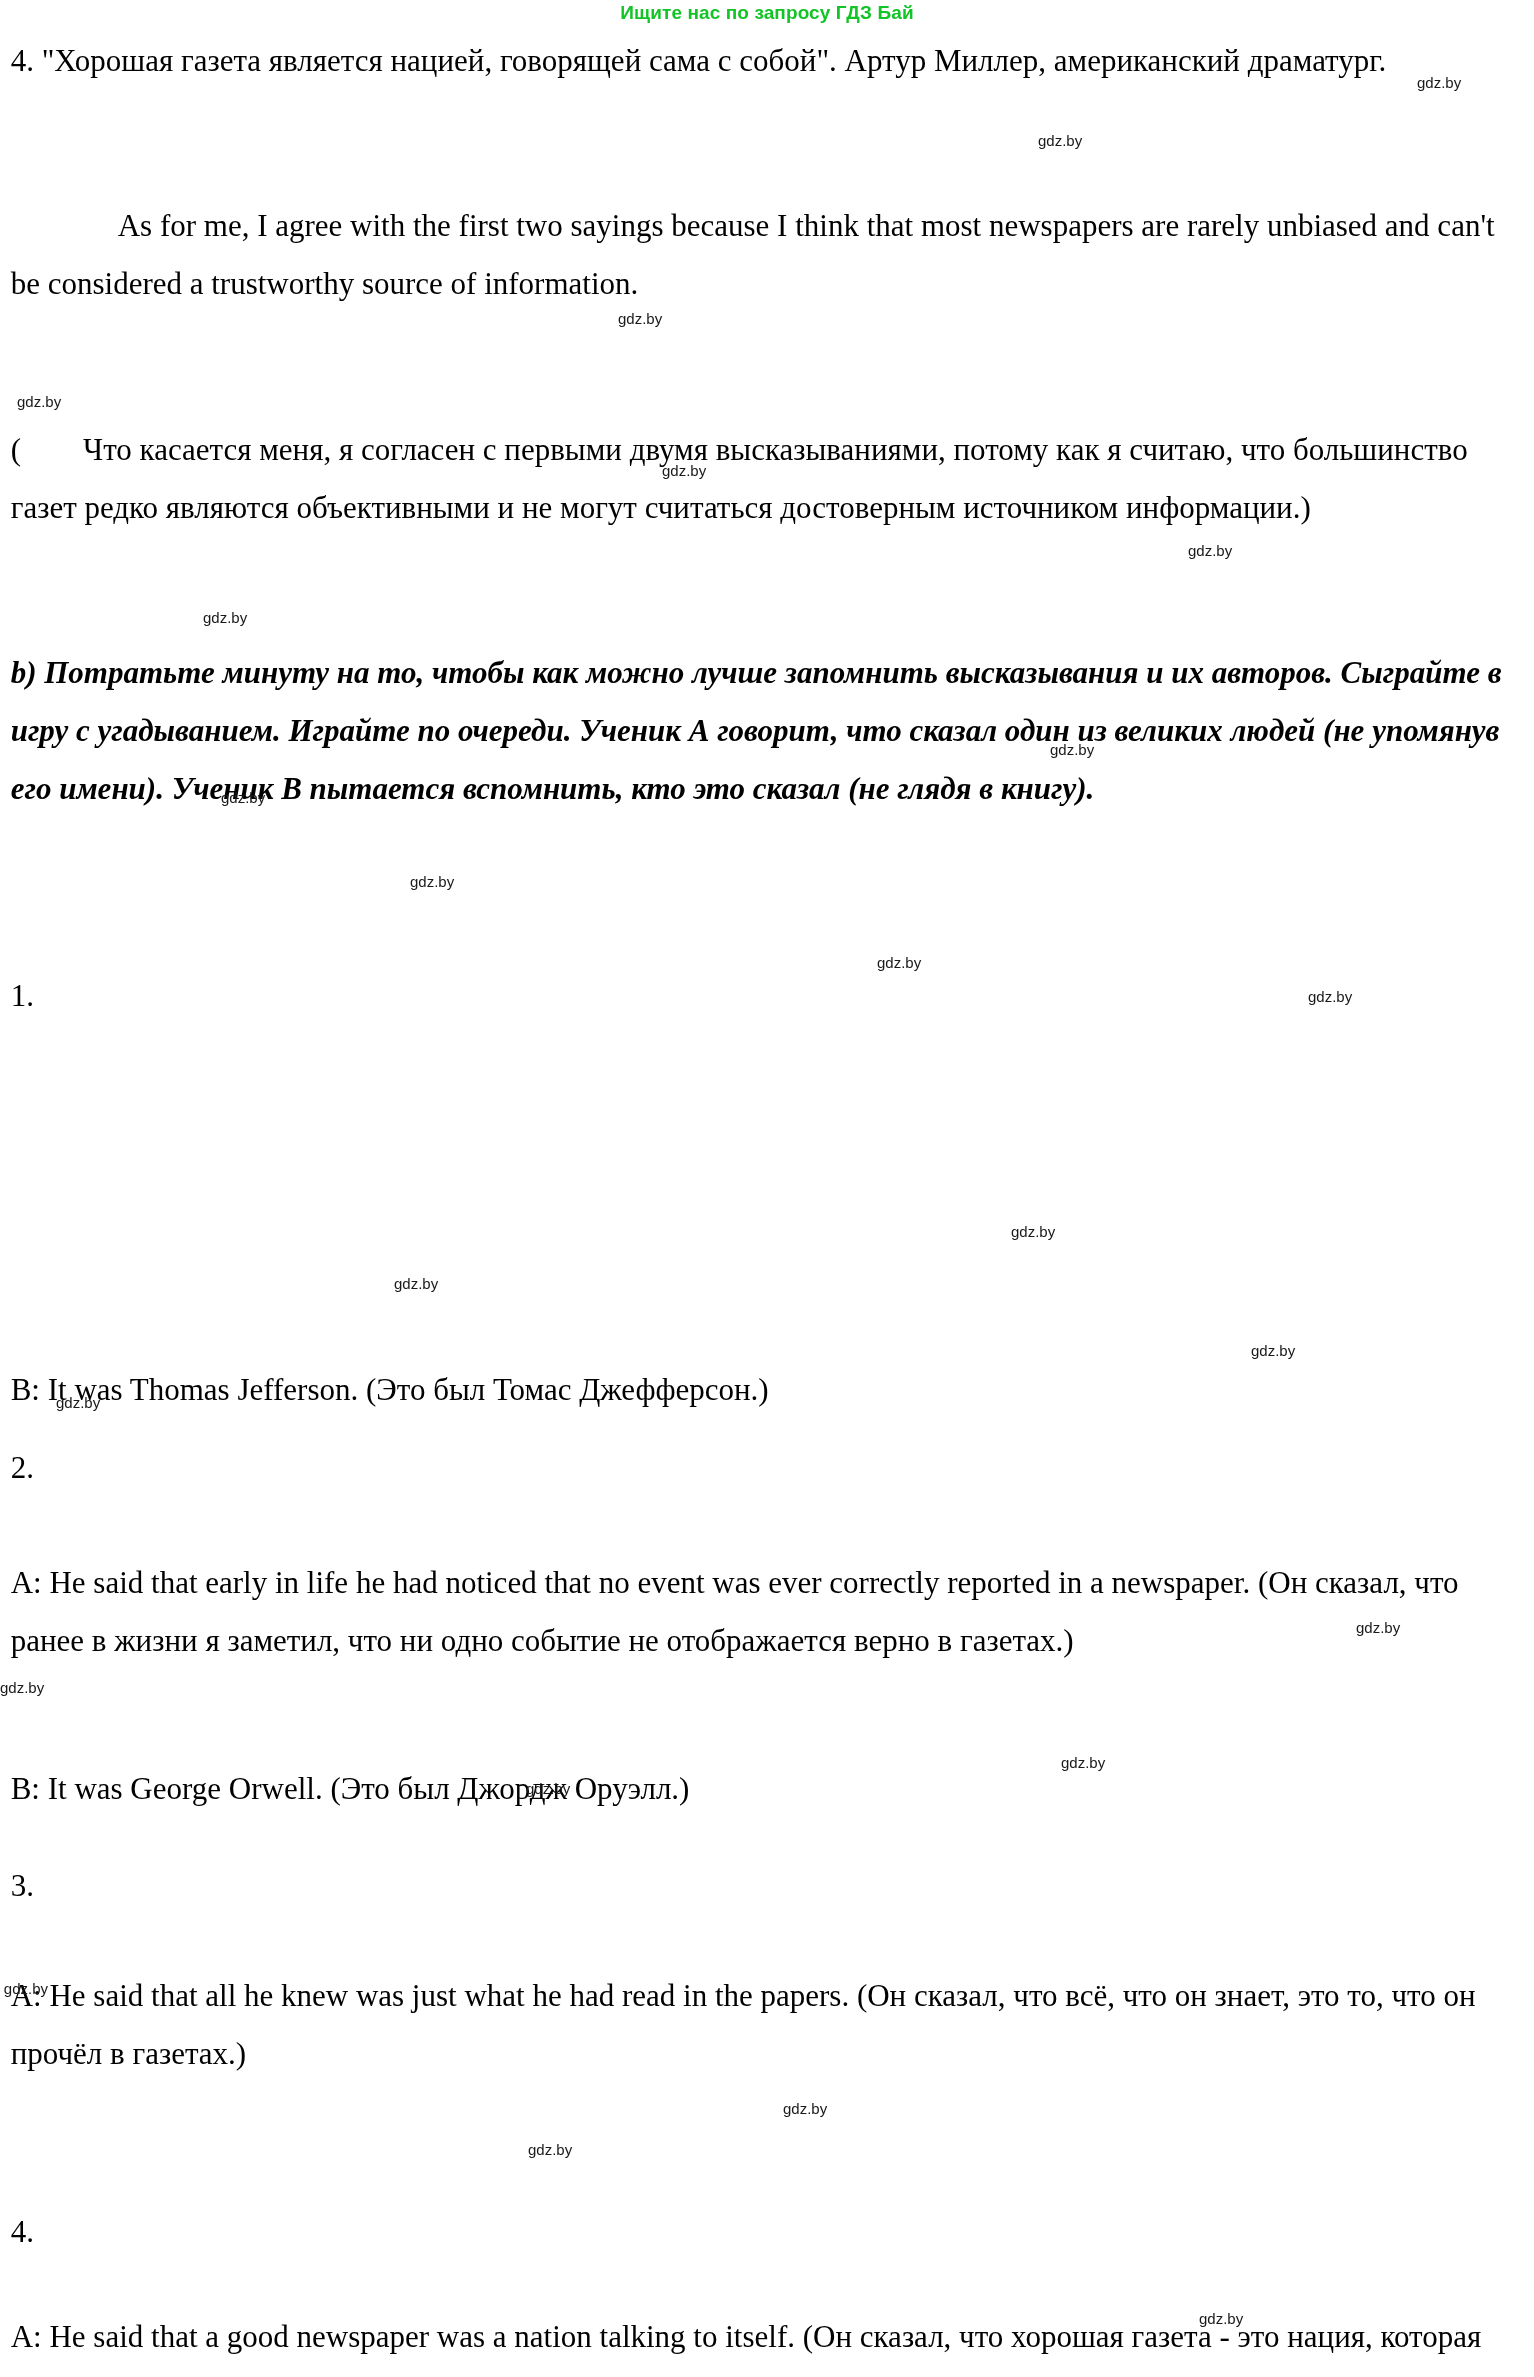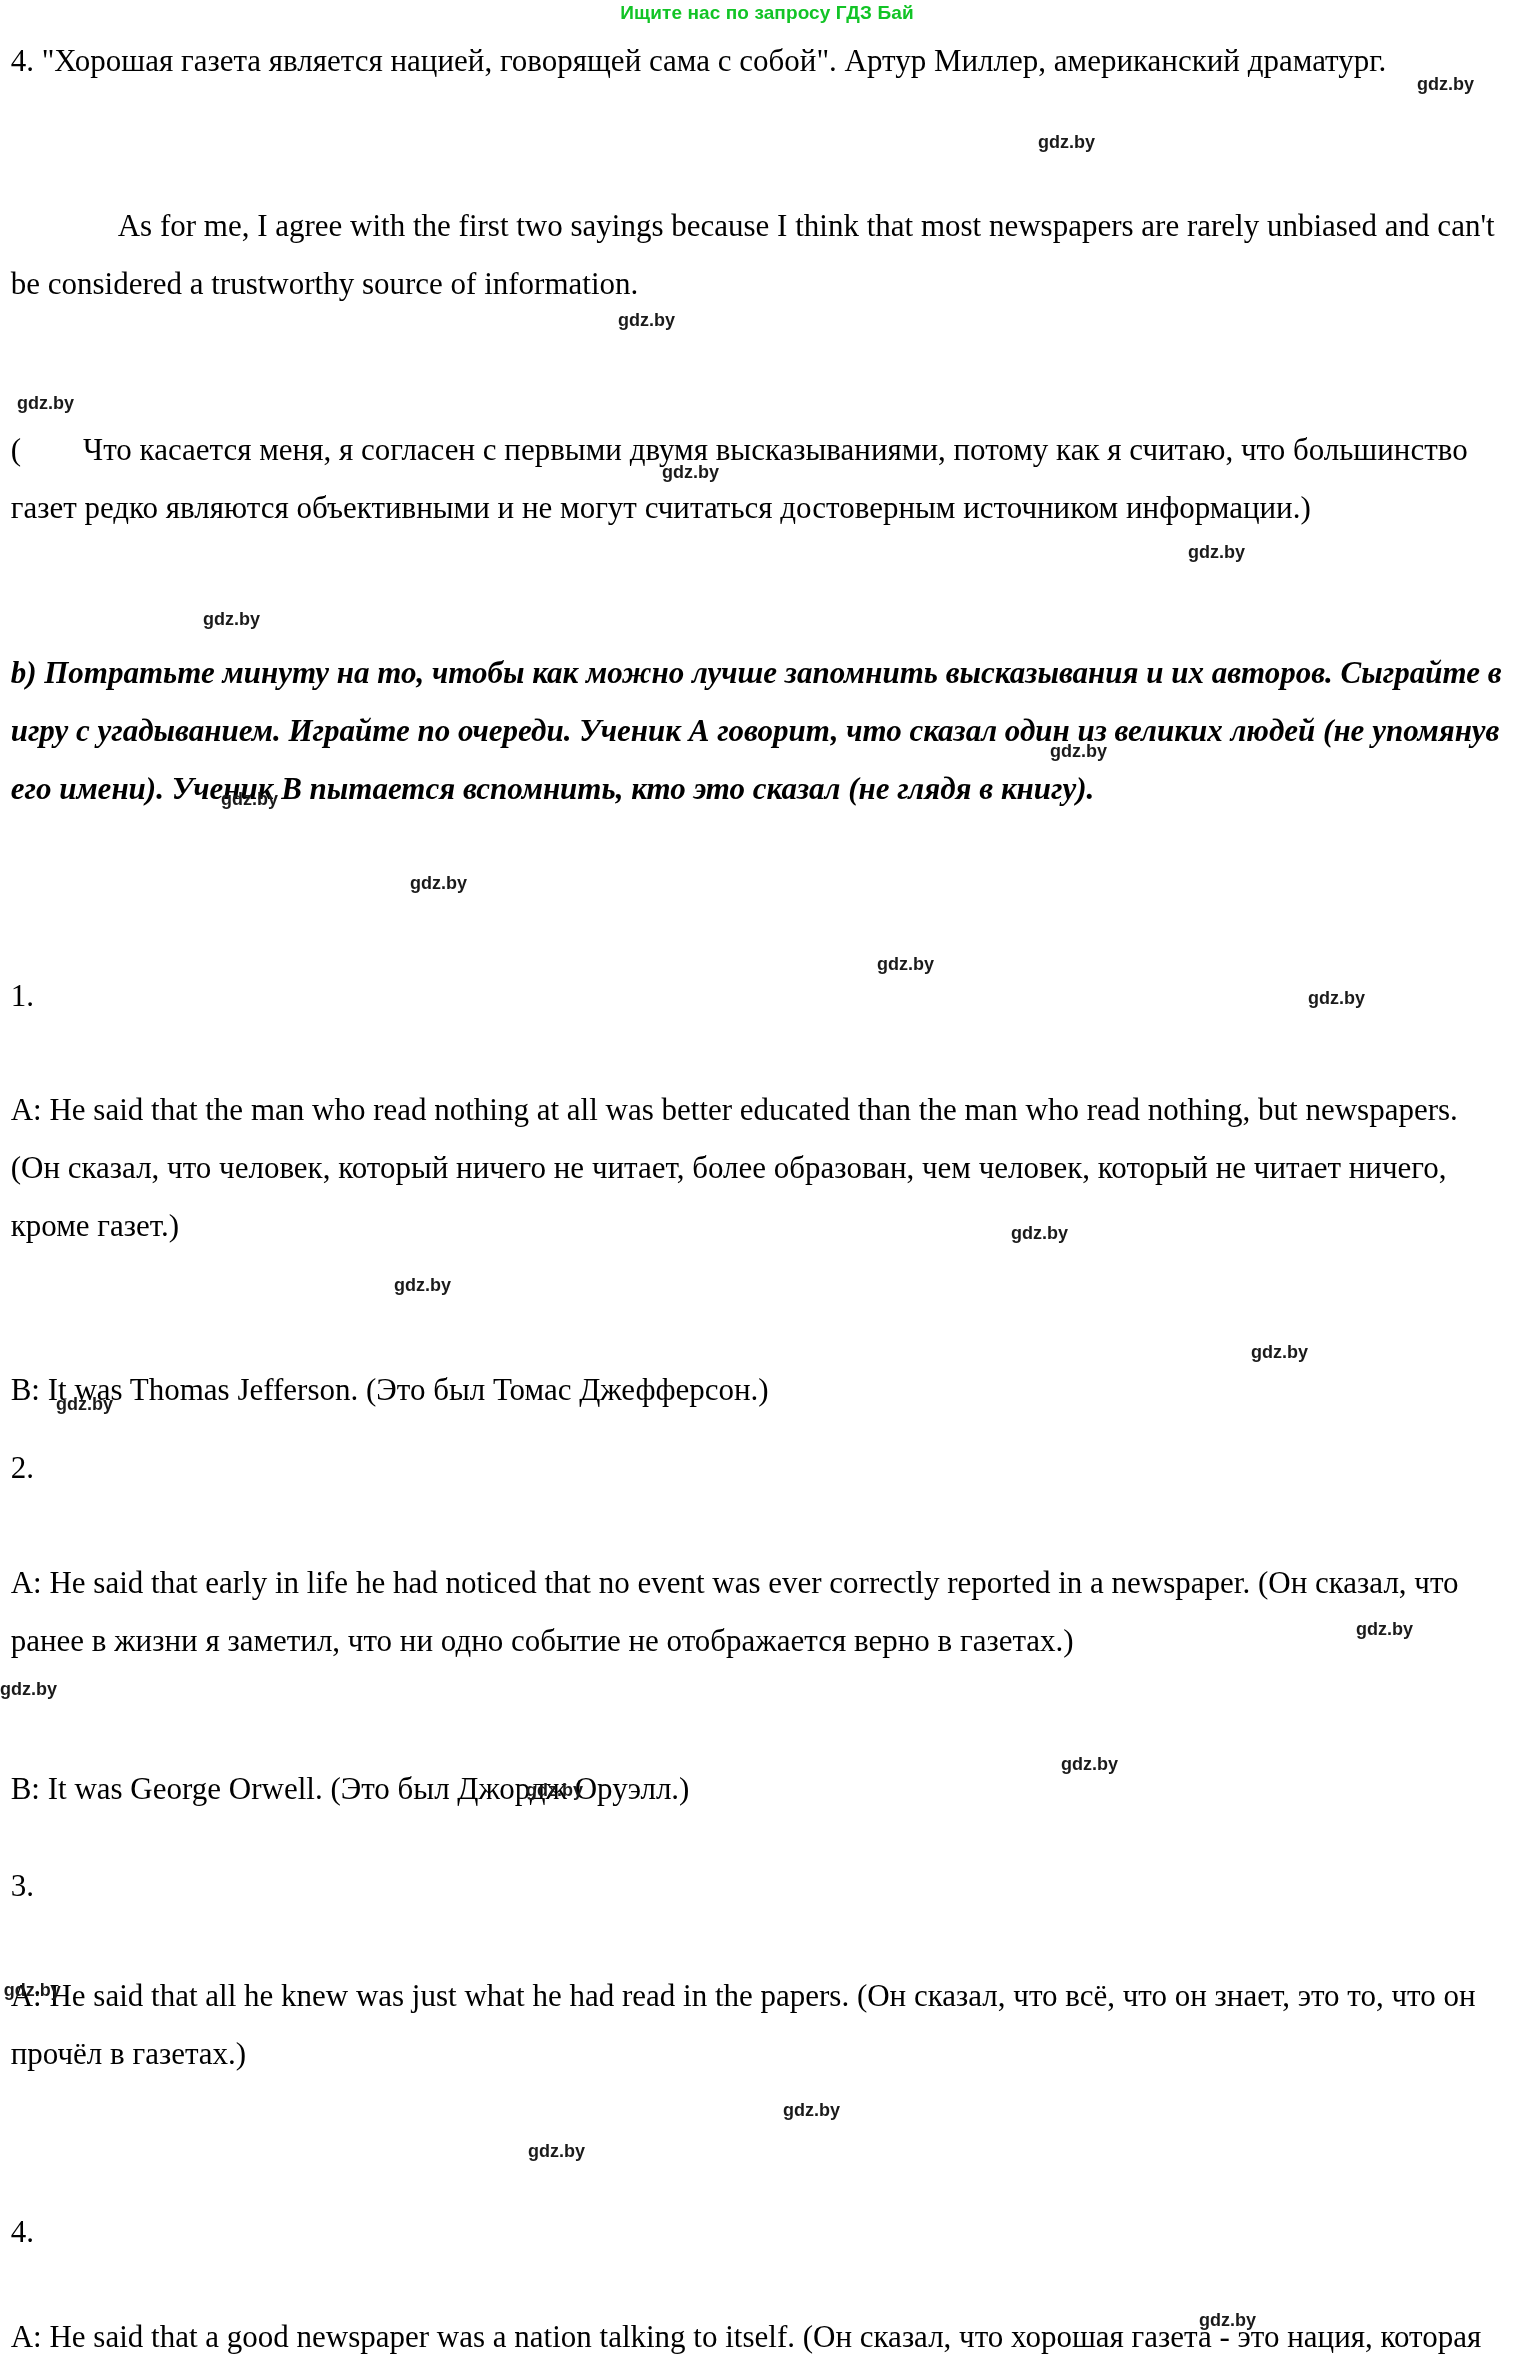--- a/index.html
+++ b/index.html
@@ -63,22 +63,22 @@
     position: absolute;
     left: 10.7px;
     font-size: 31px;
     line-height: 38px;
   }
 
   
   .wm {
     position: absolute;
     font-family: "Liberation Sans", "DejaVu Sans", sans-serif;
-    font-size: 18px;
-    font-weight: bold;
+    font-size: 15px;
+    font-weight: normal;
     color: #1a1a1a;
     white-space: nowrap;
     pointer-events: none;
   }
 </style>
 </head>
 <body>
 
 <div id="page">
 
@@ -86,21 +86,20 @@
 
   <div class="block" style="top: 32px;">4. "Хорошая газета является нацией, говорящей сама с собой". Артур Миллер, американский драматург.</div>
 
   <div class="block" style="top: 421px;">(        Что касается меня, я согласен с первыми двумя высказываниями, потому как я считаю, что большинство газет редко являются объективными и не могут считаться достоверным источником информации.)</div>
 
   <div class="block indent" style="top: 197px;">As for me, I agree with the first two sayings because I think that most newspapers are rarely unbiased and can't be considered a trustworthy source of information.</div>
 
   <div class="block bold" style="top: 644px; font-style: italic;">b) Потратьте минуту на то, чтобы как можно лучше запомнить высказывания и их авторов. Сыграйте в игру с угадыванием. Играйте по очереди. Ученик А говорит, что сказал один из великих людей (не упомянув его имени). Ученик В пытается вспомнить, кто это сказал (не глядя в книгу).</div>
 
   <div class="numline" style="top: 977px;">1.</div>
-  <div class="block" style="top: 1081px;">A: He said that the man who read nothing at all was better educated than the man who read nothing, but newspapers. (Он сказал, что человек, который ничего не читает, более образован, чем человек, который не читает ничего, кроме газет.)</div>
   <div class="block" style="top: 1361px;">B: It was Thomas Jefferson. (Это был Томас Джефферсон.)</div>
 
   <div class="numline" style="top: 1449px;">2.</div>
   <div class="block" style="top: 1760px;">B: It was George Orwell. (Это был Джордж Оруэлл.)</div>
   <div class="block" style="top: 1554px;">A: He said that early in life he had noticed that no event was ever correctly reported in a newspaper. (Он сказал, что ранее в жизни я заметил, что ни одно событие не отображается верно в газетах.)</div>
 
   <div class="numline" style="top: 1867px;">3.</div>
   <div class="block" style="top: 1967px;">A: He said that all he knew was just what he had read in the papers. (Он сказал, что всё, что он знает, это то, что он прочёл в газетах.)</div>
 
   <div class="numline" style="top: 2213px;">4.</div>

